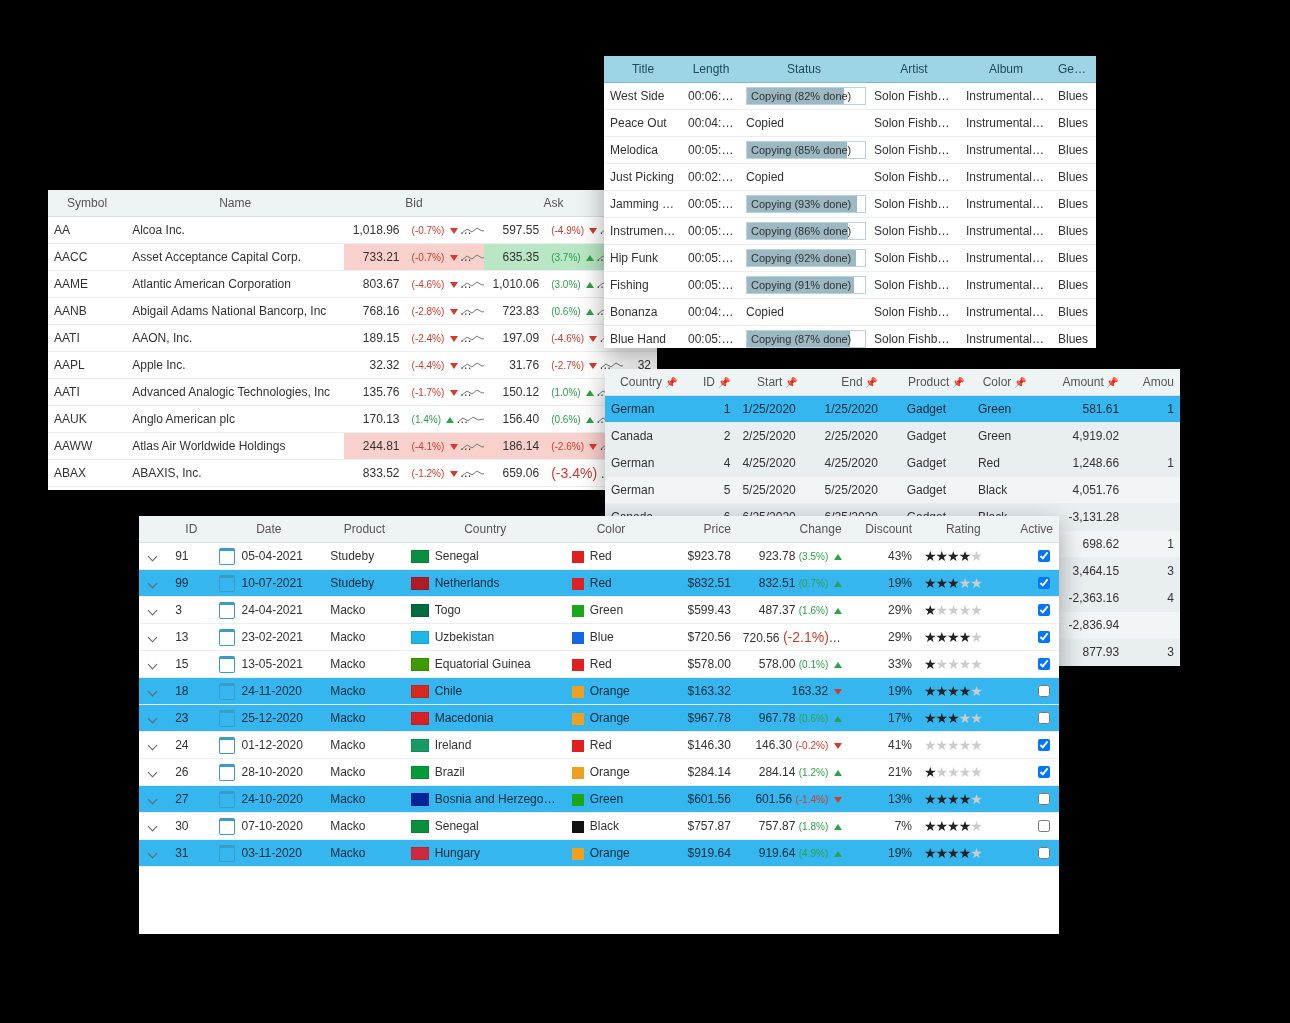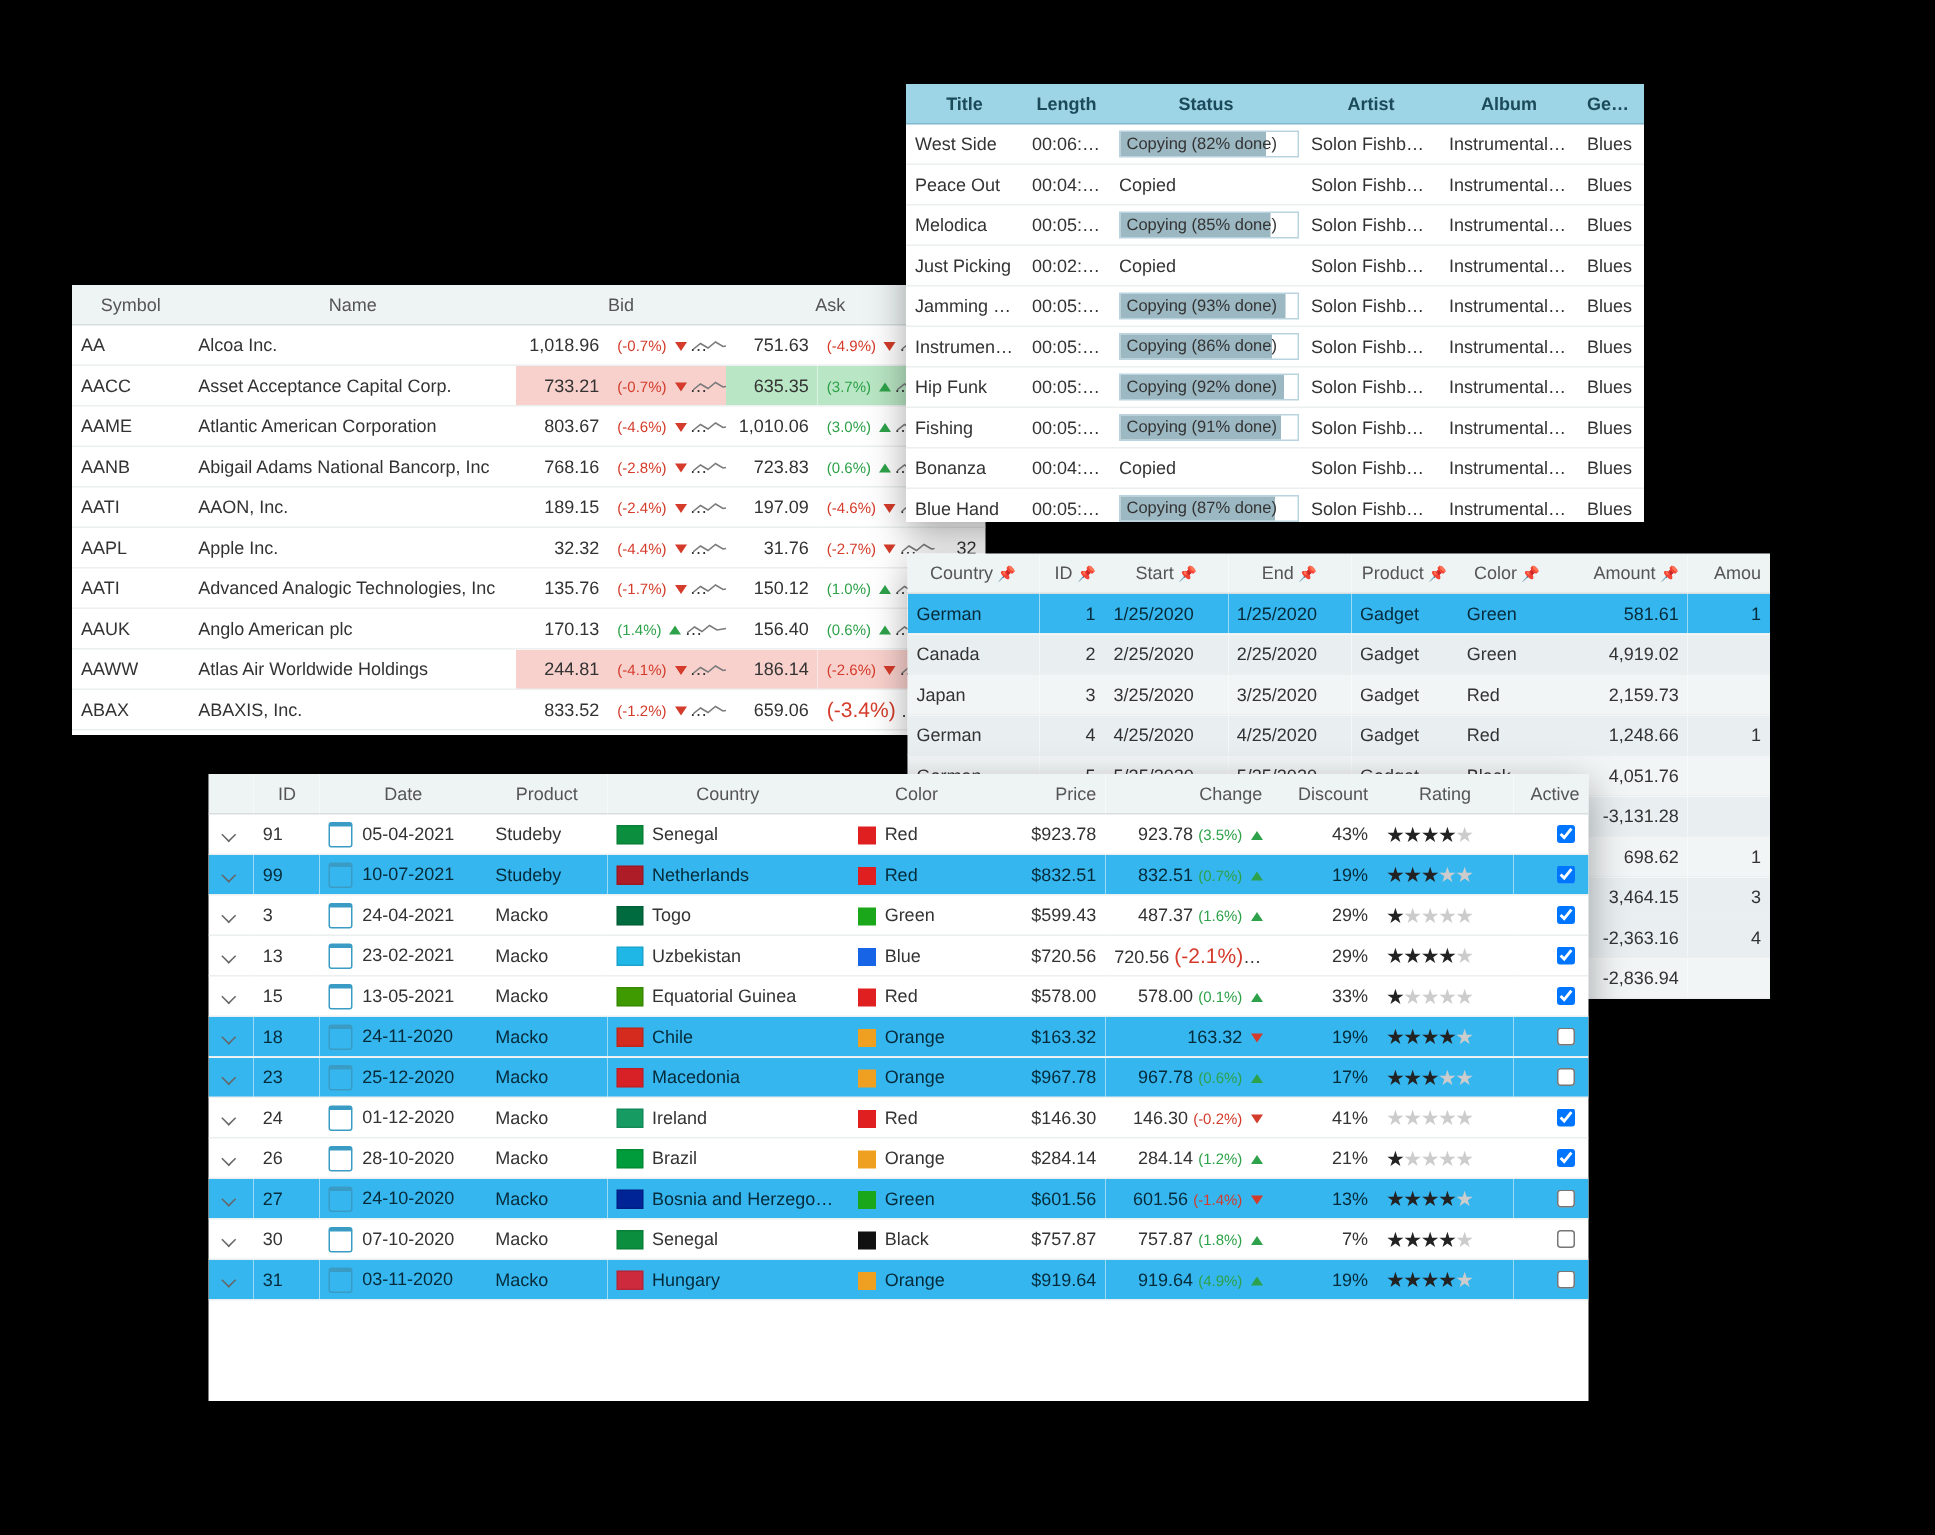--- a/index.html
+++ b/index.html
@@ -1,18 +1,18 @@
 <!DOCTYPE html>
 <html><head>
 <meta charset="utf-8">
 <style>
 html,body{margin:0;padding:0;background:#000;font-family:"Segoe UI",Arial,sans-serif;font-size:12px;color:#333;width:1290px;height:1023px;overflow:hidden}
 .panel{position:absolute;background:#fff;box-shadow:0 8px 24px rgba(0,0,0,.35);overflow:hidden}
 .hdr td,.hdr th{background:#eef3f4;font-weight:400;color:#555;border-bottom:1px solid #d8dee0}
-.hdr2 th{background:#9dd4e6;color:#1b4a5a;font-weight:700;border-bottom:1px solid #7fb8cc}
+.hdr2 th{background:#9dd4e6;color:#1b4a5a;font-weight:400;border-bottom:1px solid #7fb8cc}
 table{border-collapse:collapse;width:100%;table-layout:fixed}
 td,th{padding:4px 6px;border-bottom:1px solid #eceff0;white-space:nowrap;overflow:hidden;text-overflow:ellipsis;font-size:12px;height:18px}
 .r{text-align:right}
 .neg{color:#d43b2a}
 .pos{color:#2ea24a}
 .cell-red{background:#f8d0cc}
 .cell-grn{background:#b9e6c4}
 .tri-dn{display:inline-block;width:0;height:0;border-left:4px solid transparent;border-right:4px solid transparent;border-top:6px solid #d43b2a;vertical-align:middle;margin-left:2px}
 .tri-up{display:inline-block;width:0;height:0;border-left:4px solid transparent;border-right:4px solid transparent;border-bottom:6px solid #2ea24a;vertical-align:middle;margin-left:2px}
 .spark{display:inline-block;width:26px;height:10px;position:relative;vertical-align:middle;margin-left:4px}
@@ -57,21 +57,21 @@
 </tr>
 </tbody>
       <tbody id="stocks-body">
         <tr>
           <td>AA</td>
           <td>Alcoa Inc.</td>
           <td class="r ">1,018.96</td>
           <td class=""><span class="neg" style="font-size:10px">(-0.7%)</span> <span class="tri-dn"></span><span class="spark"><svg viewBox="0 0 26 10">
                 <path d="M0 7 L5 3 L10 6 L15 2 L20 5 L26 4" fill="none" stroke="#7a7a7a" stroke-width="1"></path>
               </svg></span></td>
-          <td class="r ">751.63</td>
+          <td class="r ">597.55</td>
           <td class=""><span class="neg" style="font-size:10px">(-4.9%)</span> <span class="tri-dn"></span><span class="spark"><svg viewBox="0 0 26 10">
                 <path d="M0 7 L5 3 L10 6 L15 2 L20 5 L26 4" fill="none" stroke="#7a7a7a" stroke-width="1"></path>
               </svg></span></td>
           <td class="r">885</td>
         </tr>
         <tr>
           <td>AACC</td>
           <td>Asset Acceptance Capital Corp.</td>
           <td class="r cell-red">733.21</td>
           <td class="cell-red"><span class="neg" style="font-size:10px">(-0.7%)</span> <span class="tri-dn"></span><span class="spark"><svg viewBox="0 0 26 10">
@@ -369,30 +369,20 @@
         <tr class="row-alt2">
           <td>Canada</td>
           <td class="r">2</td>
           <td>2/25/2020</td>
           <td>2/25/2020</td>
           <td>Gadget</td>
           <td>Green</td>
           <td class="r">4,919.02</td>
           <td class="r"></td>
         </tr>
-        <tr class="row-alt">
-          <td>Japan</td>
-          <td class="r">3</td>
-          <td>3/25/2020</td>
-          <td>3/25/2020</td>
-          <td>Gadget</td>
-          <td>Red</td>
-          <td class="r">2,159.73</td>
-          <td class="r"></td>
-        </tr>
         <tr class="row-alt2">
           <td>German</td>
           <td class="r">4</td>
           <td>4/25/2020</td>
           <td>4/25/2020</td>
           <td>Gadget</td>
           <td>Red</td>
           <td class="r">1,248.66</td>
           <td class="r">1</td>
         </tr>

